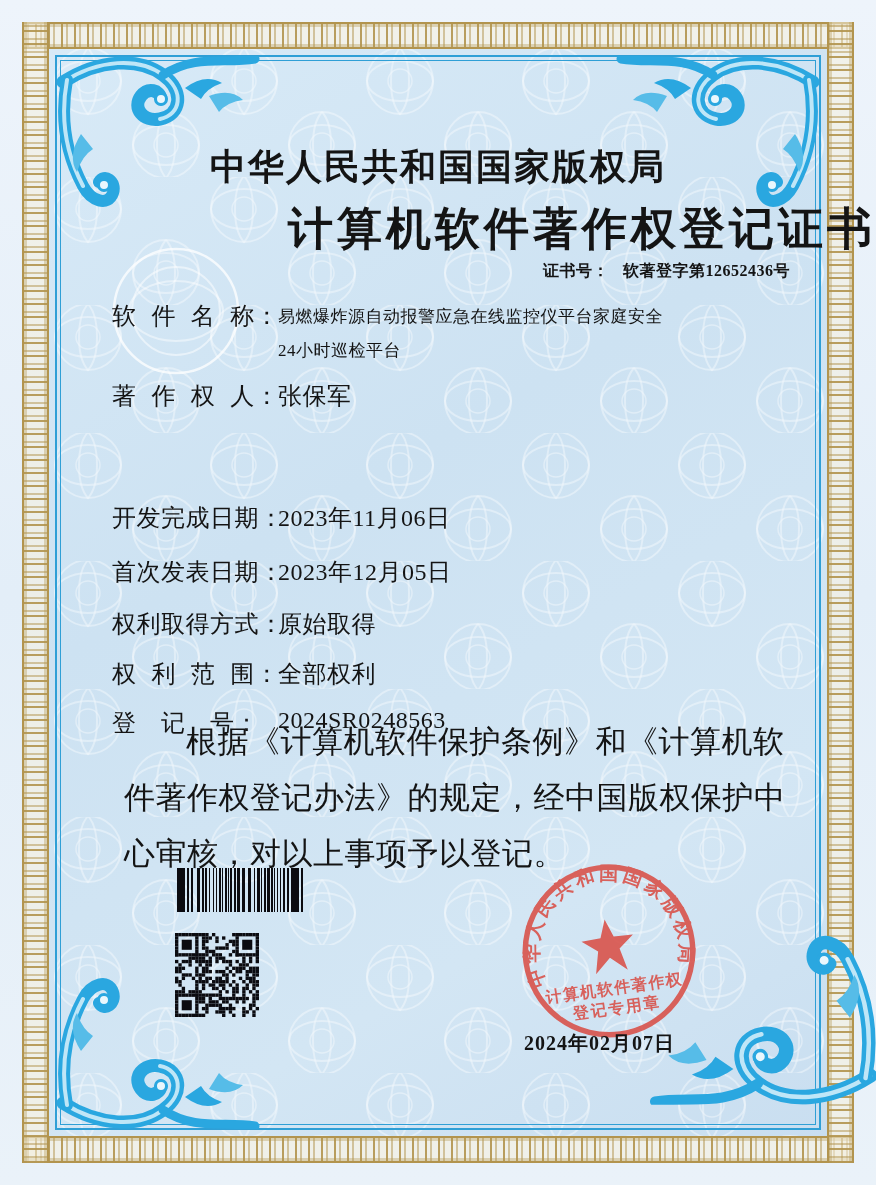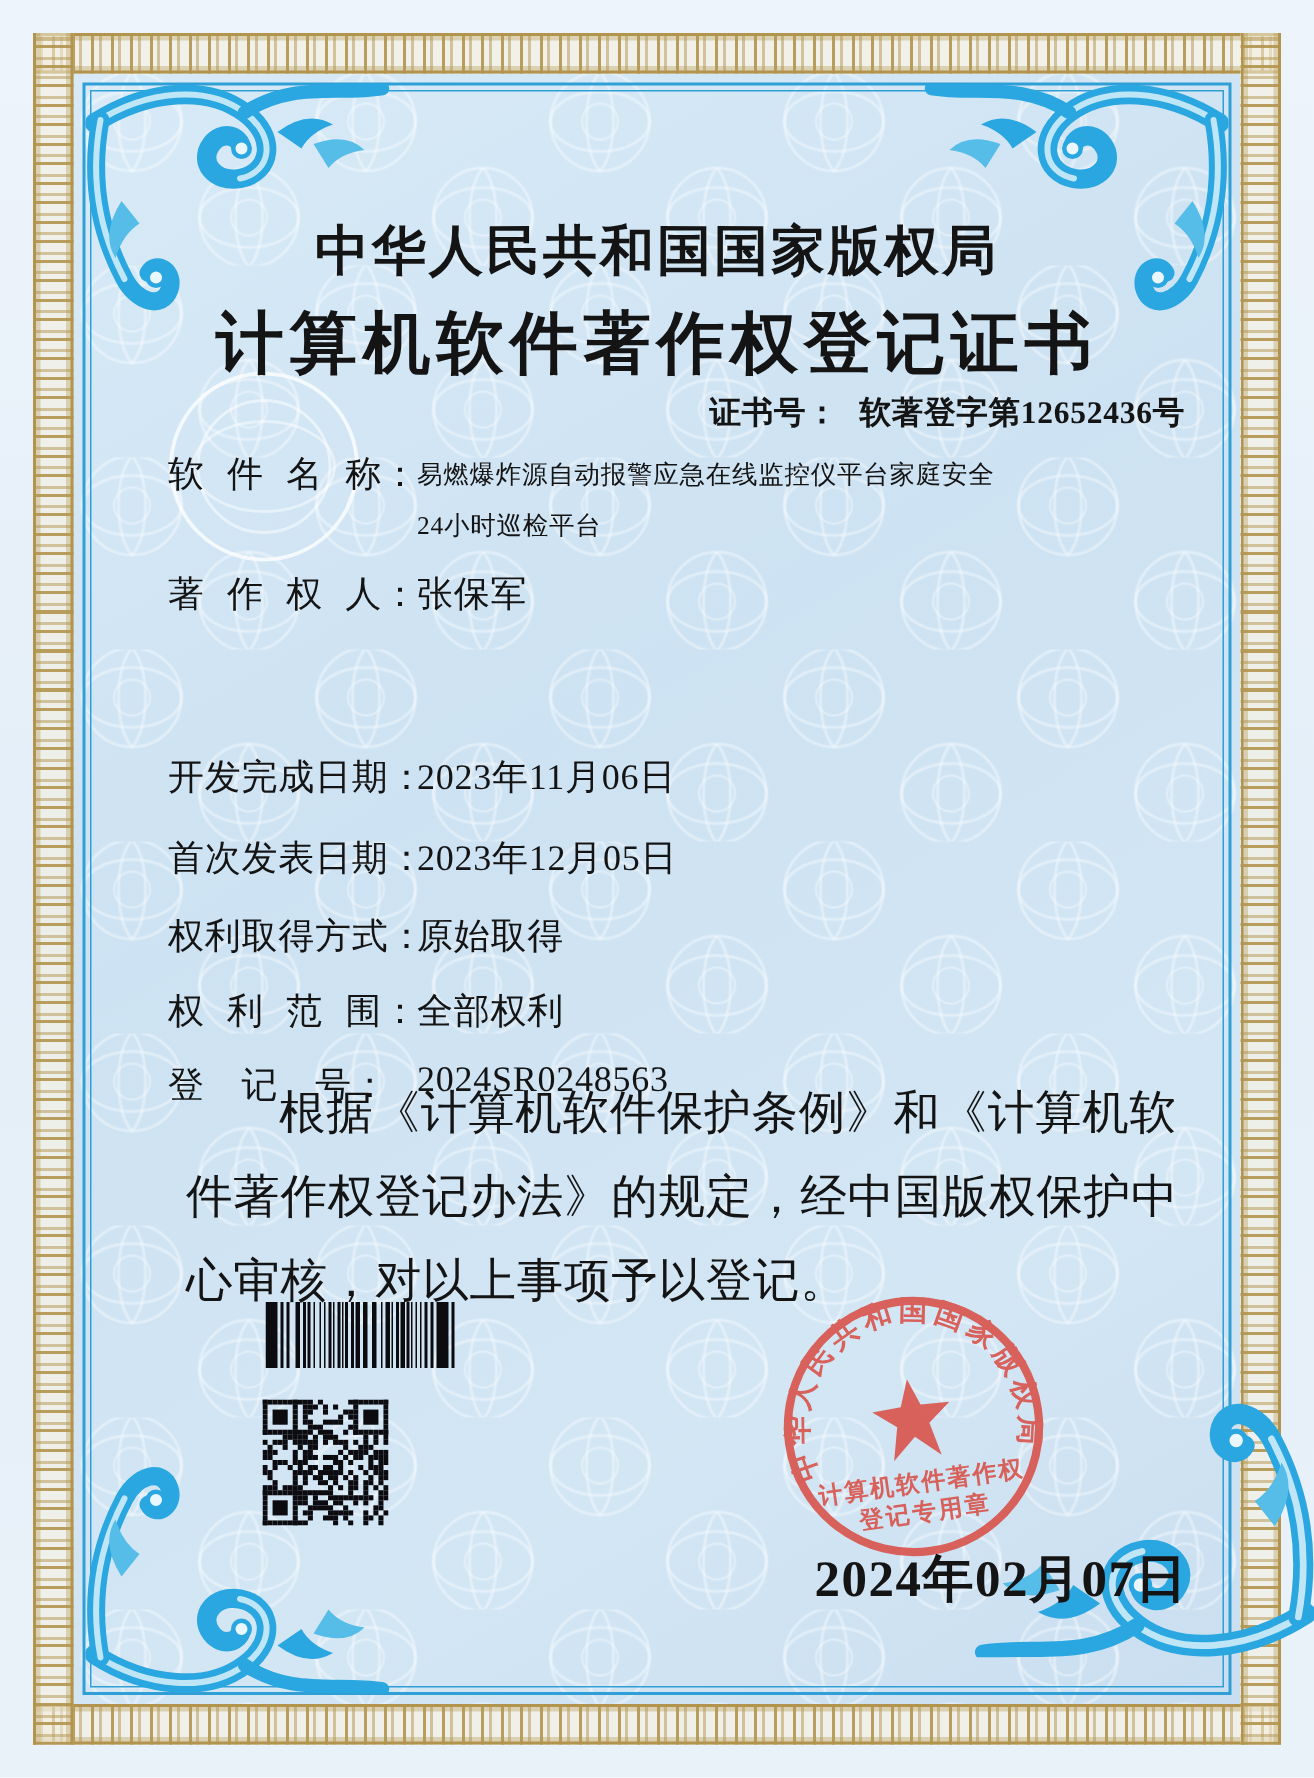--- a/index.html
+++ b/index.html
@@ -29,35 +29,35 @@
   
   .fl{position:absolute;z-index:2;width:205px;height:172px;}
   .fl.tl{left:57px;top:56px;}
   .fl.tr{right:57px;top:56px;transform:scaleX(-1);}
   .fl.bl{left:57px;bottom:56px;transform:scaleY(-1);}
   .fl.br{right:55px;bottom:54px;transform:scale(-1.12,-1.12);transform-origin:60% 40%;}
   
   .content{position:absolute;inset:0;z-index:3;}
   .issuer{position:absolute;top:143px;left:0;width:100%;margin:0;text-align:center;
     font-size:36px;font-weight:bold;letter-spacing:2px;}
-  .cert-title{position:absolute;top:199px;left:0;width:100%;margin:0;text-align:center;
+  .cert-title{position:absolute;top:199px;left:0;width:100%;margin:0;text-align:right;
     font-size:45px;font-weight:bold;letter-spacing:4px;}
-  .certno{position:absolute;top:261px;right:86px;font-size:21px;font-weight:bold;letter-spacing:.5px;text-align:right;}
+  .certno{position:absolute;top:261px;right:86px;font-size:16px;font-weight:bold;letter-spacing:.5px;text-align:right;}
   .certno .gap{display:inline-block;width:14px;}
   .row{position:absolute;left:112px;font-size:24px;letter-spacing:.5px;white-space:nowrap;}
   .row .lbl{display:inline-block;font-family:Liberation Mono, monospace;}
   .row .val{position:absolute;left:166px;top:0;white-space:nowrap;}
   .name-lines div{font-size:17px;line-height:34px;white-space:nowrap;}
   .legal{position:absolute;left:112px;top:702px;width:682px;margin:12px;
     font-size:31px;line-height:56px;text-indent:2em;letter-spacing:.5px;}
   .barcode{position:absolute;left:177px;top:868px;width:128px;height:44px;}
   .qr{position:absolute;left:175px;top:933px;width:84px;height:84px;}
   .seal{position:absolute;left:518px;top:860px;width:182px;height:182px;
     transform:rotate(-8deg);opacity:.88;z-index:4;}
-  .issue-date{position:absolute;left:543px;top:1030px;font-size:34px;font-weight:bold;
+  .issue-date{position:absolute;left:524px;top:1030px;font-size:20px;font-weight:bold;
     letter-spacing:1px;z-index:5;}
 </style>
 </head>
 <body>
 
 <div class="stage">
 
   <div class="paper">
     <svg class="wm" xmlns="http://www.w3.org/2000/svg">
       <defs>

